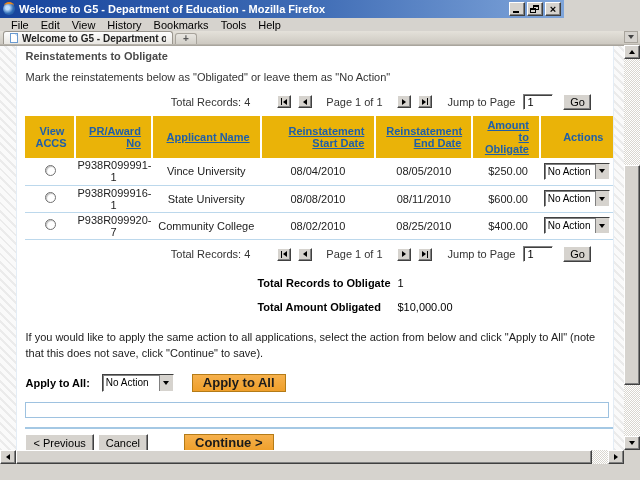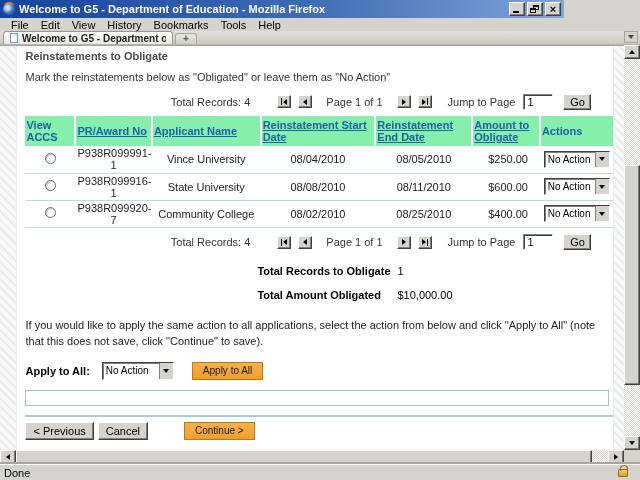--- a/index.html
+++ b/index.html
@@ -69,22 +69,22 @@
   .pg-page { margin:0 14px; }
   .pg-jump { margin-left:16px; margin-right:8px; }
   .pg-input { width:30px; height:16px; background:#fff; border:1px solid; border-color:#808080 #fff #fff #808080;
     box-shadow:inset 1px 1px 0 #404040; padding:1px 3px; font-size:11px; line-height:12px; color:#000; }
   .go-btn { margin-left:10px; min-width:28px; height:16px; background:#d6d3ce; border:1px solid;
     border-color:#fff #404040 #404040 #fff; box-shadow:inset -1px -1px 0 #808080;
     text-align:center; line-height:14px; padding:0 4px; color:#000; }
 
   
   table.grid { width:100%; border-collapse:collapse; table-layout:fixed; margin-top:2px; }
-  .grid th { background:#86efac; color:#1f5fa9; font-weight:bold; font-size:11px; text-align:left;
-    padding:3px 1px; border-right:2px solid #fff; vertical-align:middle; height:26px; }
+  .grid th { background:#eab308; color:#1f5fa9; font-weight:bold; font-size:11px; text-align:right;
+    padding:3px 10px; border-right:2px solid #fff; vertical-align:middle; height:26px; }
   .grid th:last-child { border-right:none; }
   .grid th.sortable { text-decoration:underline; }
   .grid td { padding:0 2px; height:27px; text-align:center; border-bottom:1px solid #bcd8ec; color:#222; }
   .grid td.amount { text-align:right; padding-right:12px; }
   .radio { width:11px; height:11px; border-radius:50%; background:#fff; border:1px solid #707070;
     box-shadow:inset 1px 1px 1px rgba(0,0,0,.25); display:inline-block; }
 
   
   .sel { display:inline-flex; align-items:center; width:66px; height:17px; background:#fff;
     border:1px solid; border-color:#404040 #fff #fff #404040; box-shadow:inset 1px 1px 0 #808080; }
@@ -96,21 +96,21 @@
   
   .totals { margin:14px 0 0 232px; }
   .totals-row { display:flex; margin-bottom:12px; }
   .totals-label { font-weight:bold; color:#000; width:140px; }
   .totals-value { color:#000; }
 
   .apply-note { margin-top:16px; width:584px; color:#222; line-height:1.5; }
   .apply-row { display:flex; align-items:center; margin-top:12px; }
   .apply-label { font-weight:bold; color:#000; margin-right:12px; }
   .orange-btn { background:linear-gradient(#f6b14d,#ef9f2a); border:1px solid #b47b17; color:#1a1a1a;
-    height:18px; padding:0 10px; display:inline-flex; align-items:center; font-size:10px; }
+    height:18px; padding:0 10px; display:inline-flex; align-items:center; font-size:13px;font-weight:bold; }
   .apply-btn { margin-left:18px; }
 
   .wide-input { margin-top:10px; width:584px; height:16px; background:#fff; border:1px solid #9ec2e0; }
   .divider { margin-top:9px; width:588px; border-top:2px solid #a4c8e4; }
   .nav-row { display:flex; align-items:center; margin-top:5px; }
   .gray-btn { background:#d6d3ce; border:1px solid; border-color:#fff #404040 #404040 #fff;
     box-shadow:inset -1px -1px 0 #808080; height:18px; padding:0 7px; display:inline-flex; align-items:center;
     color:#000; margin-right:4px; }
   .continue-btn { margin-left:32px; }
 
@@ -357,18 +357,14 @@
     <div class="sb-btn" style="top:0;left:0;width:16px;height:14px">
         <span class="caret-lf"></span>
       </div>
     <div class="hthumb"></div>
     <div class="sb-btn" style="top:0;right:0;width:16px;height:14px">
         <span class="caret-rt"></span>
       </div>
   </div>
   <div class="corner"></div>
 
-  <div class="statusbar">
-    <span class="status-text">Done</span>
-    <span class="lock"></span>
-  </div>
 
 </div>
 
 </body></html>

